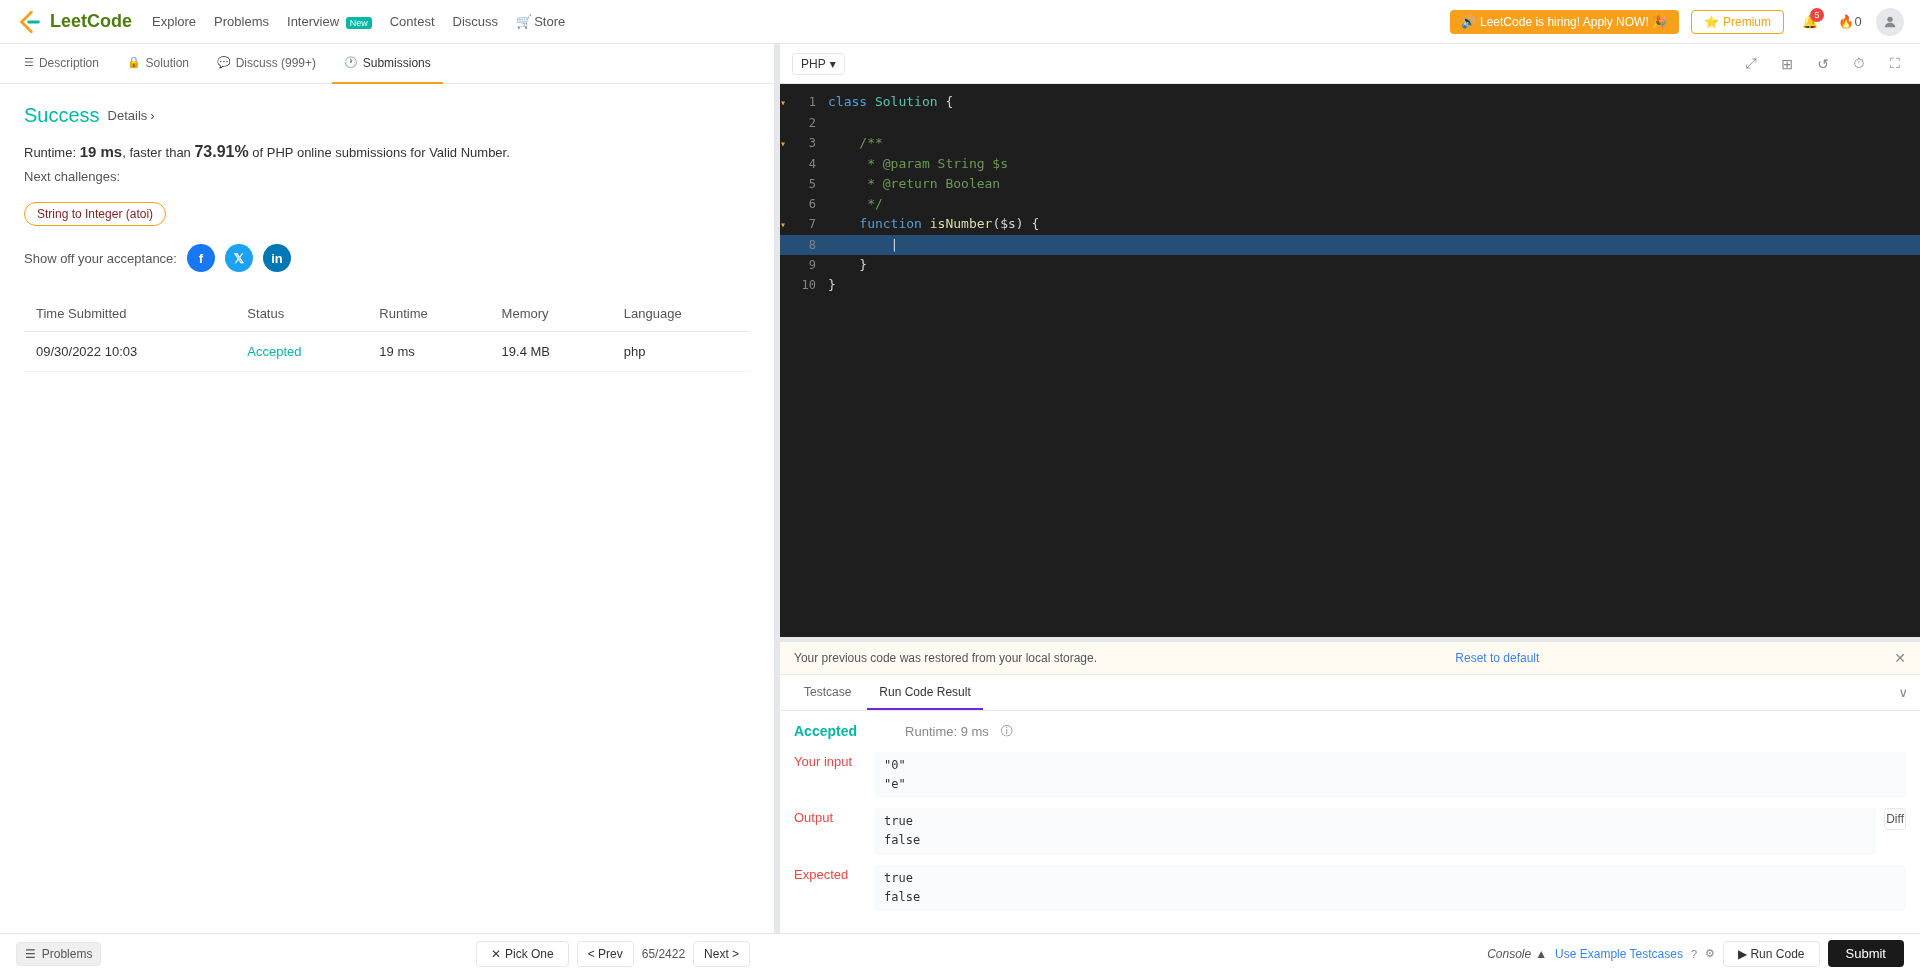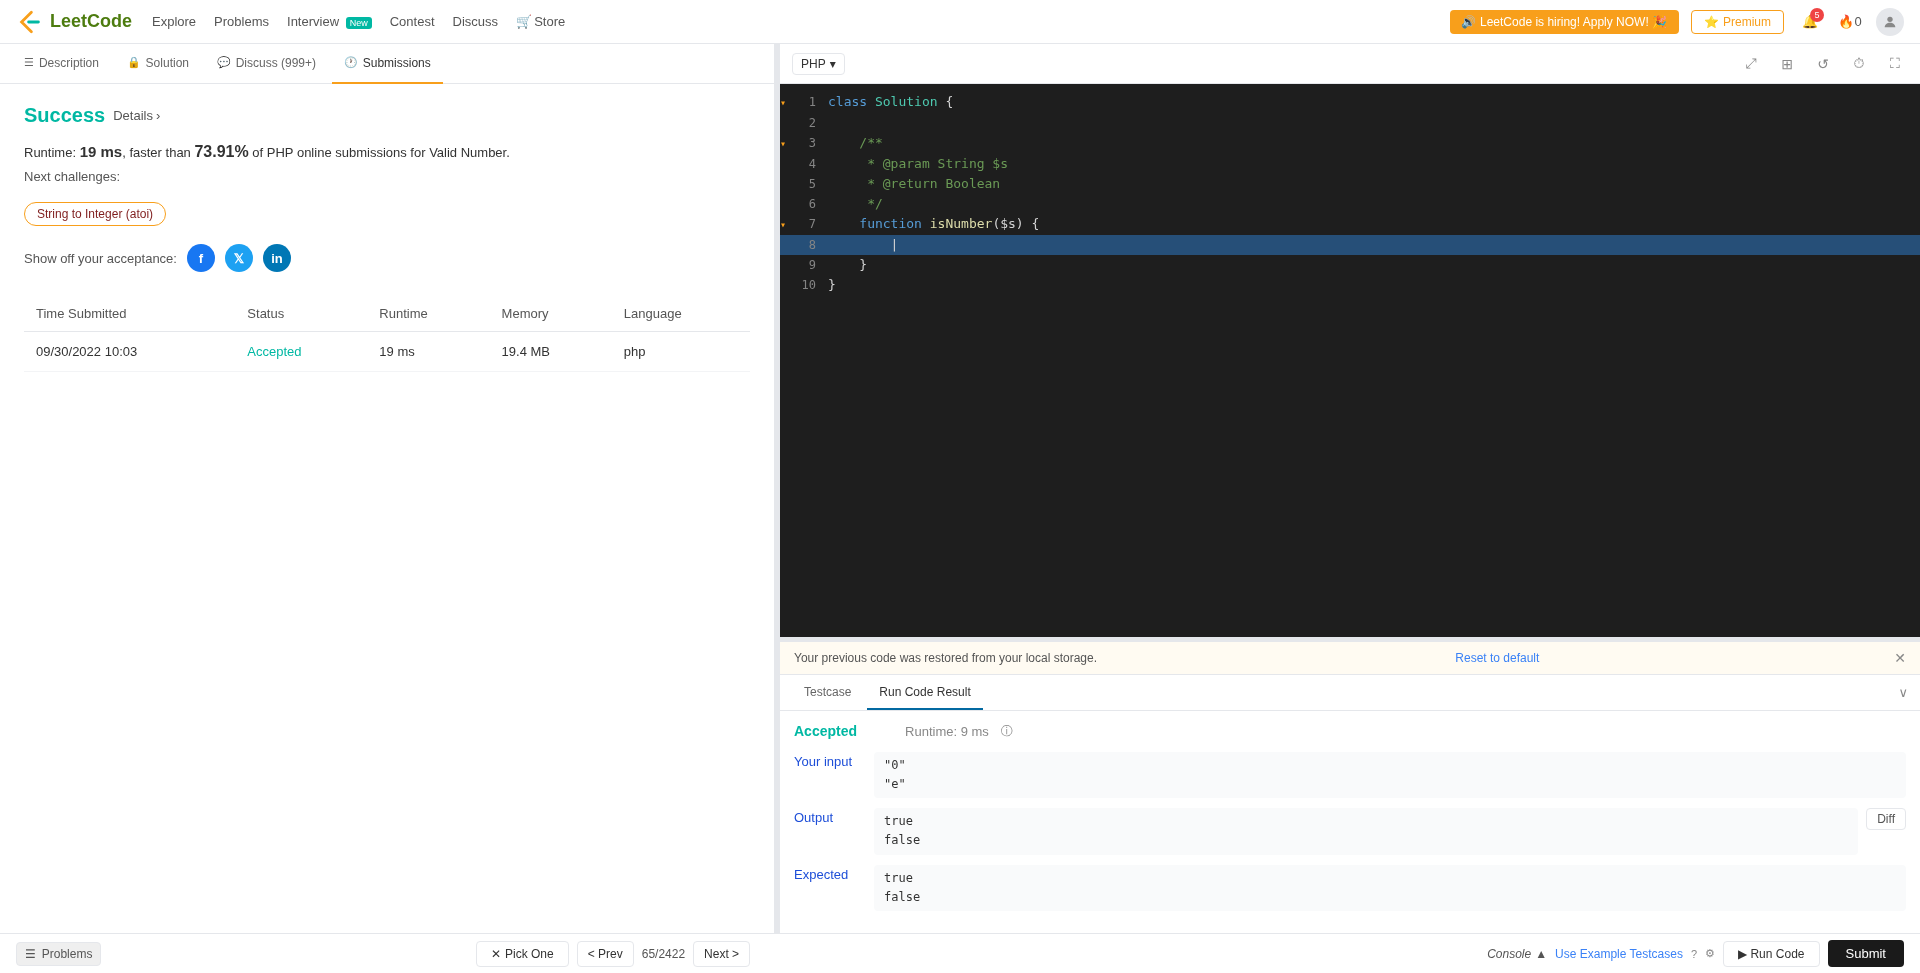--- a/index.html
+++ b/index.html
@@ -29,21 +29,21 @@
     
     .left-panel { width: 775px; display: flex; flex-direction: column; border-right: 1px solid #e5e7eb; }
     .left-tabs { display: flex; align-items: center; height: 40px; border-bottom: 1px solid #e5e7eb; padding: 0 12px; gap: 4px; }
     .tab-item { display: flex; align-items: center; gap: 5px; padding: 0 12px; height: 40px; font-size: 12px; color: #666; cursor: pointer; border-bottom: 2px solid transparent; white-space: nowrap; }
     .tab-item.active { color: #333; border-bottom: 2px solid #f89f1b; }
     .tab-icon { font-size: 11px; }
     .left-content { flex: 1; overflow-y: auto; padding: 20px 24px; }
 
     
     .success-header { display: flex; align-items: center; gap: 8px; margin-bottom: 16px; }
-    .success-text { color: #00b8a3; font-size: 20px; font-weight: 700; }
+    .success-text { color: #00b8a3; font-size: 20px; font-weight: 400; }
     .details-link { color: #555; font-size: 13px; display: flex; align-items: center; gap: 3px; cursor: pointer; }
     .stat-line { font-size: 13px; margin-bottom: 8px; color: #333; }
     .stat-line strong { font-size: 15px; font-weight: 600; }
     .stat-line .pct { font-size: 16px; font-weight: 700; }
 
     .next-challenges { margin-top: 2px; margin-bottom: 10px; font-size: 13px; color: #555; }
     .challenge-tag { display: inline-block; border: 1px solid #f89f1b; color: #7f1d1d; padding: 4px 12px; border-radius: 20px; font-size: 12px; cursor: pointer; margin-top: 8px; }
 
     .show-off { font-size: 13px; color: #555; margin-top: 18px; display: flex; align-items: center; gap: 10px; }
     .social-icon { width: 28px; height: 28px; border-radius: 50%; display: flex; align-items: center; justify-content: center; color: #fff; cursor: pointer; font-size: 13px; font-weight: 700; }
@@ -79,29 +79,29 @@
     .line-indicator { width: 8px; flex-shrink: 0; }
     .dot-indicator { color: #f89f1b; font-size: 10px; }
 
     
     .bottom-panel { border-top: 1px solid #e5e7eb; background: #fff; }
     .restore-notice { background: #fffbf2; padding: 8px 14px; font-size: 12px; color: #555; display: flex; align-items: center; justify-content: space-between; border-bottom: 1px solid #e5e7eb; }
     .reset-link { color: #3b82f6; cursor: pointer; text-decoration: none; }
     .restore-close { cursor: pointer; color: #888; font-size: 14px; }
     .testcase-tabs { display: flex; align-items: center; height: 36px; padding: 0 12px; gap: 4px; border-bottom: 1px solid #e5e7eb; }
     .tc-tab { padding: 0 12px; height: 36px; line-height: 36px; font-size: 12px; color: #666; cursor: pointer; }
-    .tc-tab.active { color: #333; border-bottom: 2px solid #0369a1; }
+    .tc-tab.active { color: #333; border-bottom: 2px solid #6d28d9; }
     .testcase-body { padding: 12px 14px; }
     .result-header { display: flex; align-items: center; gap: 12px; margin-bottom: 12px; }
     .accepted-label { color: #00b8a3; font-weight: 600; font-size: 14px; }
     .runtime-label { color: #888; font-size: 13px; margin-left: 36px; }
     .result-row { display: flex; align-items: flex-start; margin-bottom: 10px; font-size: 13px; }
-    .result-key { width: 80px; color: #1d4ed8; flex-shrink: 0; padding-top: 2px; }
+    .result-key { width: 80px; color: #ef4444; flex-shrink: 0; padding-top: 2px; }
     .result-val { background: #f9fafb; border-radius: 4px; padding: 4px 10px; font-family: monospace; font-size: 12px; color: #333; line-height: 1.6; flex: 1; }
-    .diff-btn { border: 1px solid #e5e7eb; background: #fff; color: #555; padding: 3px 10px; border-radius: 4px; font-size: 12px; cursor: pointer; margin-left: 8px; }
+    .diff-btn { border: 1px solid #e5e7eb; background: #fff; color: #555; padding: 3px 1px; border-radius: 4px; font-size: 12px; cursor: pointer; margin-left: 8px; }
     .result-info { color: #888; font-size: 12px; cursor: pointer; }
     .tc-right { margin-left: auto; display: flex; align-items: center; gap: 8px; }
     .tc-chevron { color: #888; cursor: pointer; }
 
     
     .bottom-bar { display: flex; align-items: center; height: 40px; border-top: 1px solid #e5e7eb; padding: 0 16px; gap: 12px; background: #fff; }
     .problems-btn { display: flex; align-items: center; gap: 6px; color: #555; font-size: 12px; cursor: pointer; padding: 4px 8px; border: 1px solid #e5e7eb; border-radius: 4px; }
     .bottom-center { margin: 0 auto; display: flex; align-items: center; gap: 8px; }
     .pick-btn { display: flex; align-items: center; gap: 4px; border: 1px solid #e5e7eb; background: #fff; color: #333; padding: 5px 14px; border-radius: 4px; font-size: 12px; cursor: pointer; }
     .prev-btn, .next-btn { display: flex; align-items: center; gap: 4px; border: 1px solid #e5e7eb; background: #fff; color: #333; padding: 5px 10px; border-radius: 4px; font-size: 12px; cursor: pointer; }

